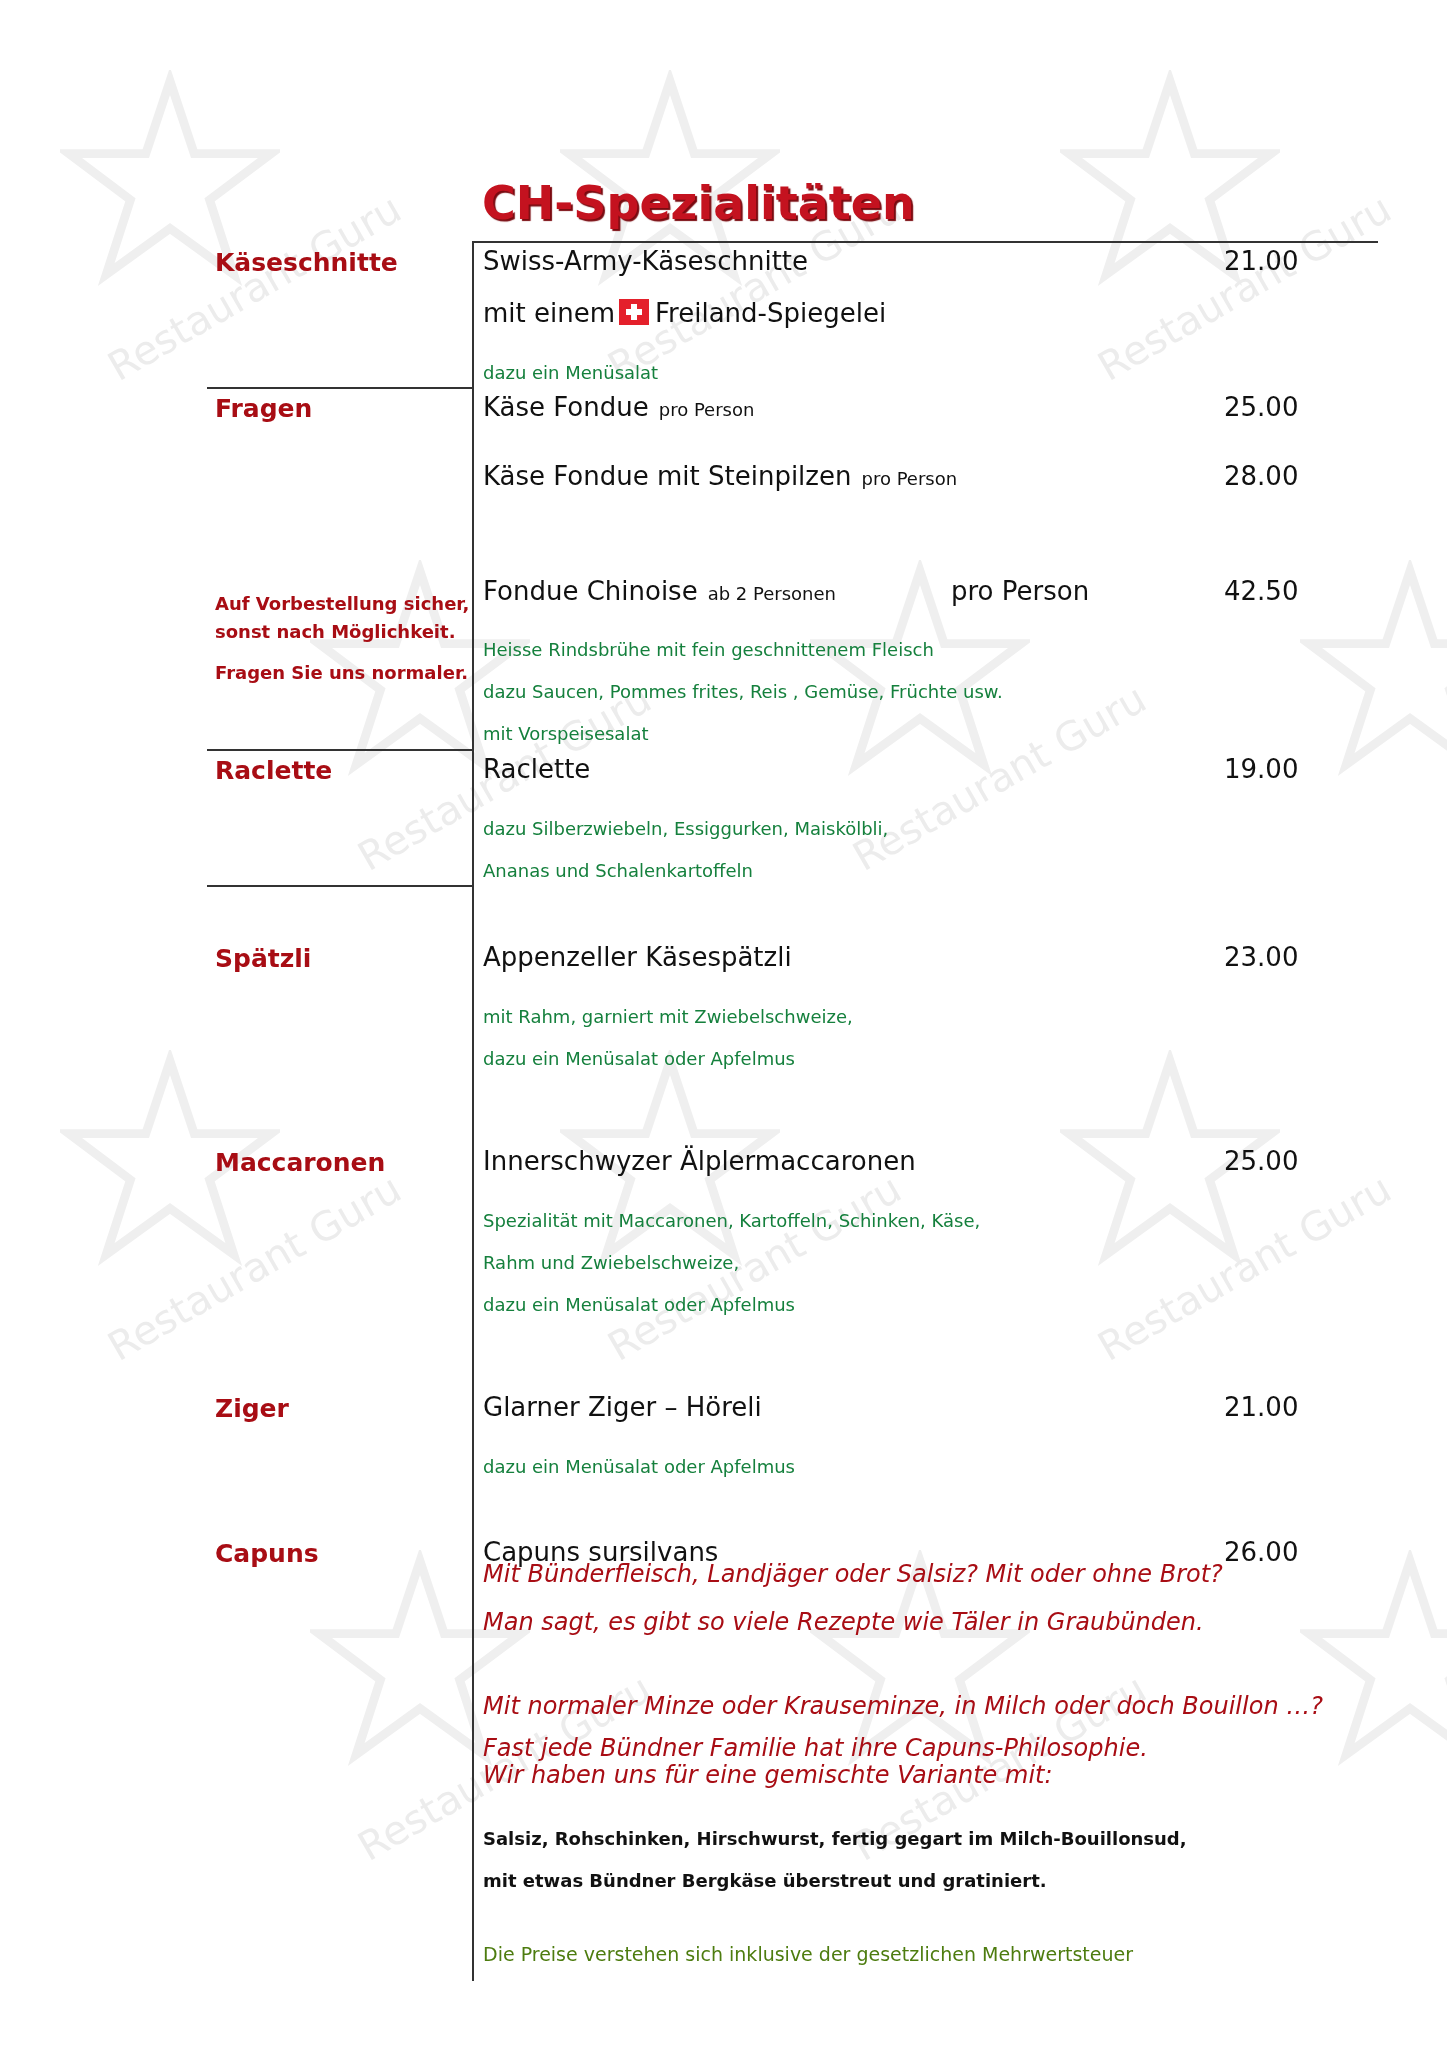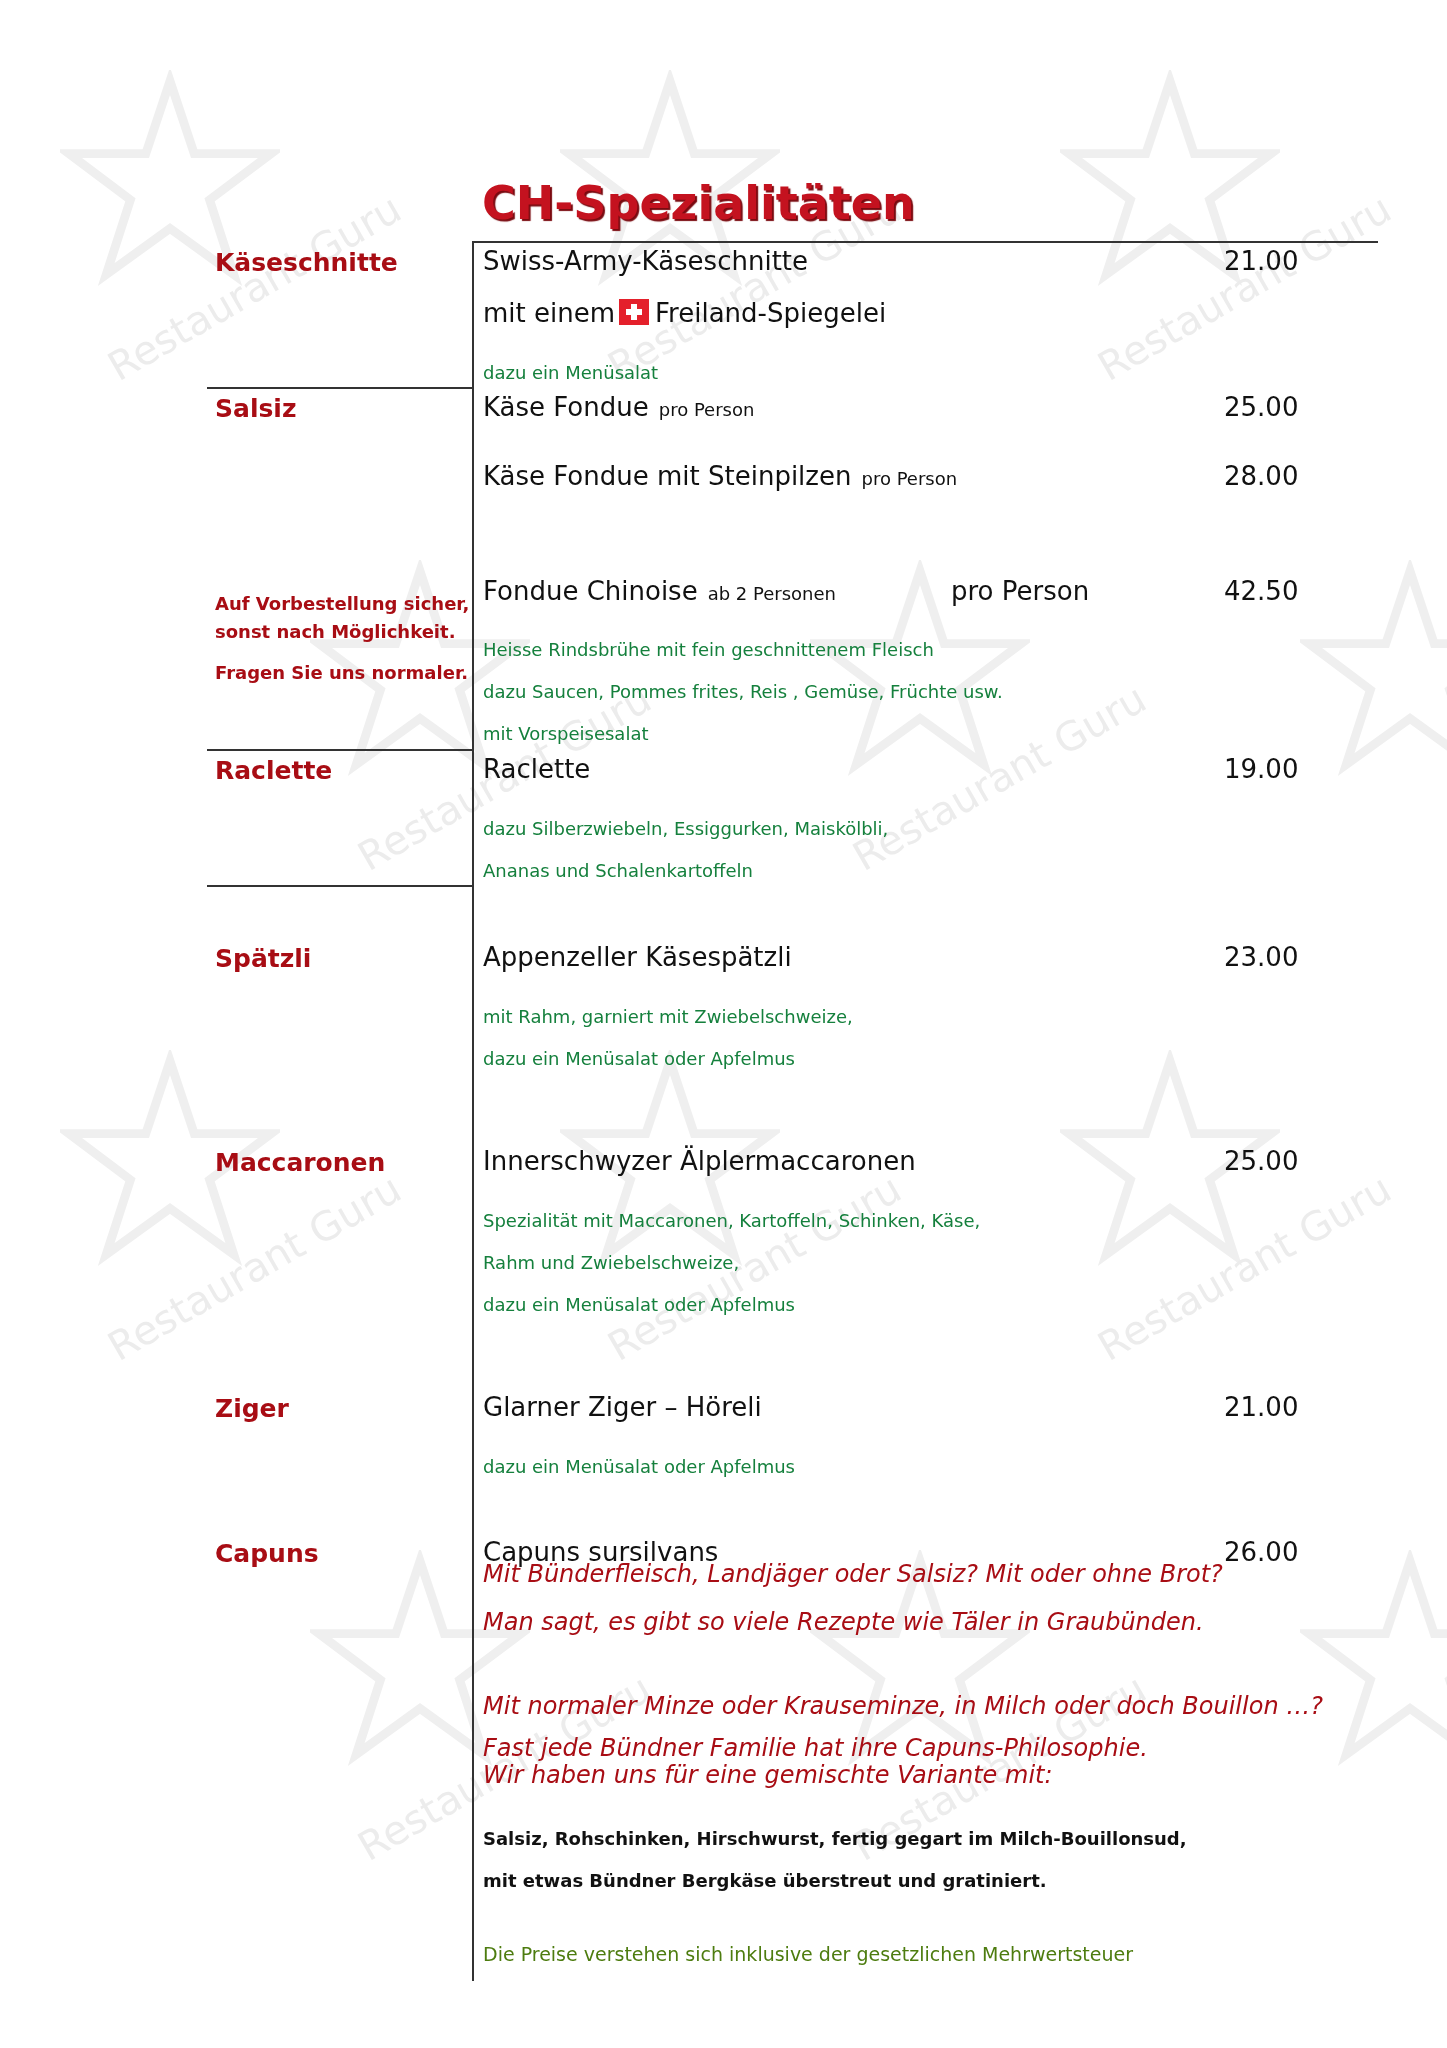--- a/index.html
+++ b/index.html
@@ -120,21 +120,21 @@
   <div class="cat" style="top:248px">Käseschnitte</div>
   <div class="dish" style="top:246px">Swiss-Army-Käseschnitte</div>
   <div class="price" style="top:246px">21.00</div>
   <div class="dish" style="top:298px">
     <span>mit einem</span><span class="flag"></span><span>Freiland-Spiegelei</span>
   </div>
   <div class="desc" style="top:350px">dazu ein Menüsalat</div>
 </div>
 
 <div>
-  <div class="cat" style="top:394px">Salsiz</div>
+  <div class="cat" style="top:394px">Fragen</div>
   <div class="dish" style="top:392px">
     <span>Käse Fondue</span><span class="small">pro Person</span>
   </div>
   <div class="price" style="top:392px">25.00</div>
   <div class="dish" style="top:461px">
     <span>Käse Fondue mit Steinpilzen</span><span class="small">pro Person</span>
   </div>
   <div class="price" style="top:461px">28.00</div>
 </div>
 

